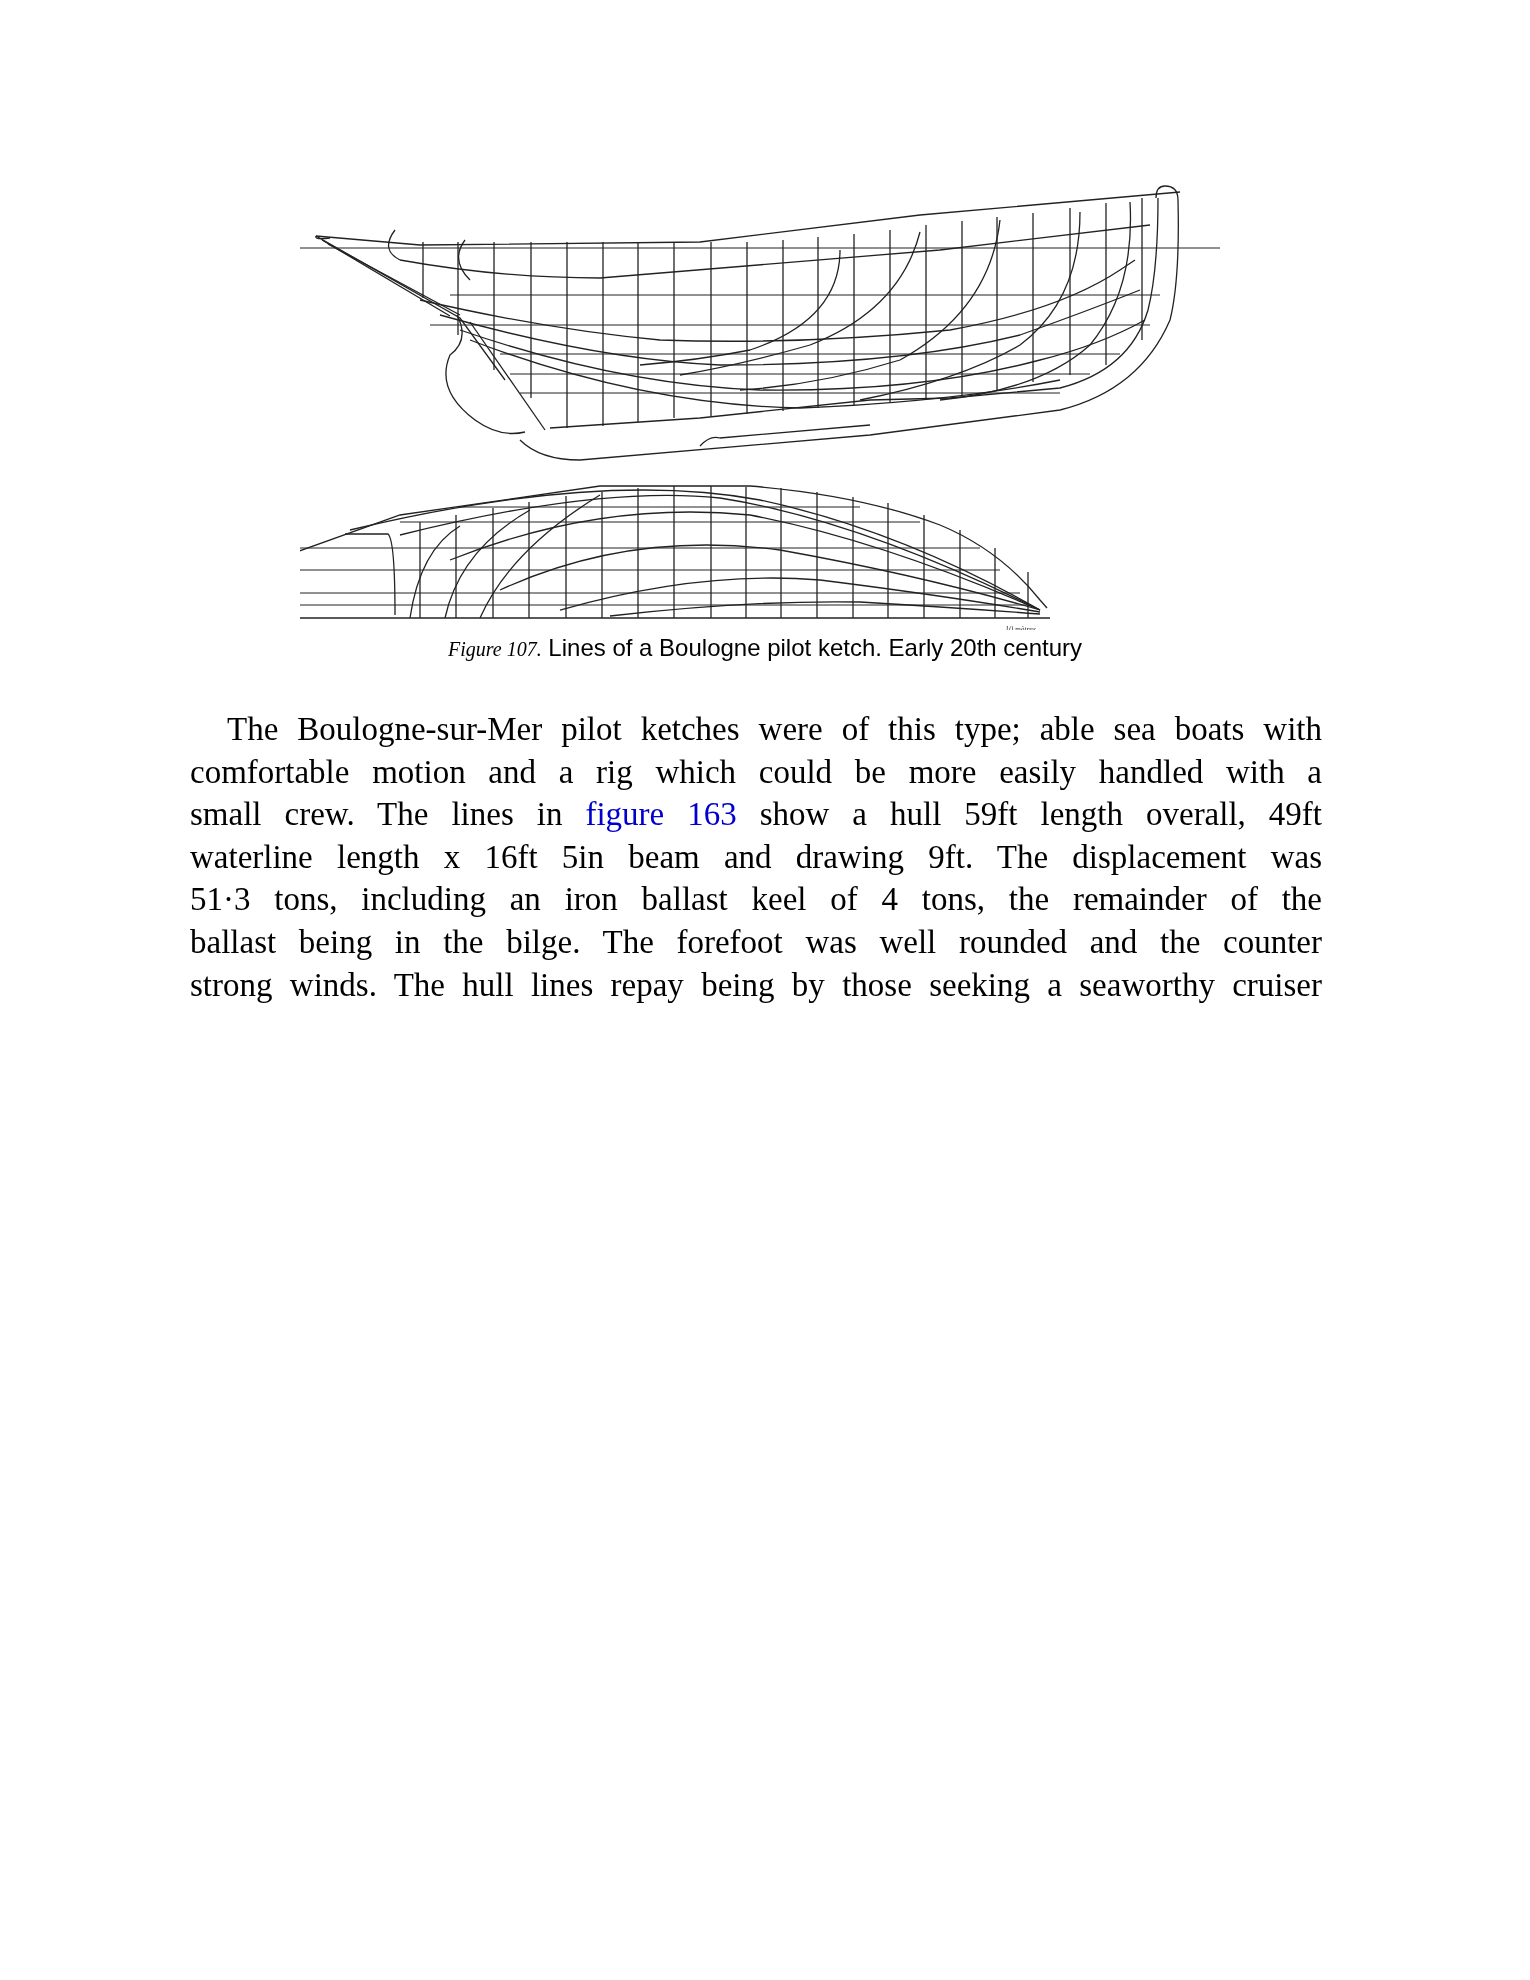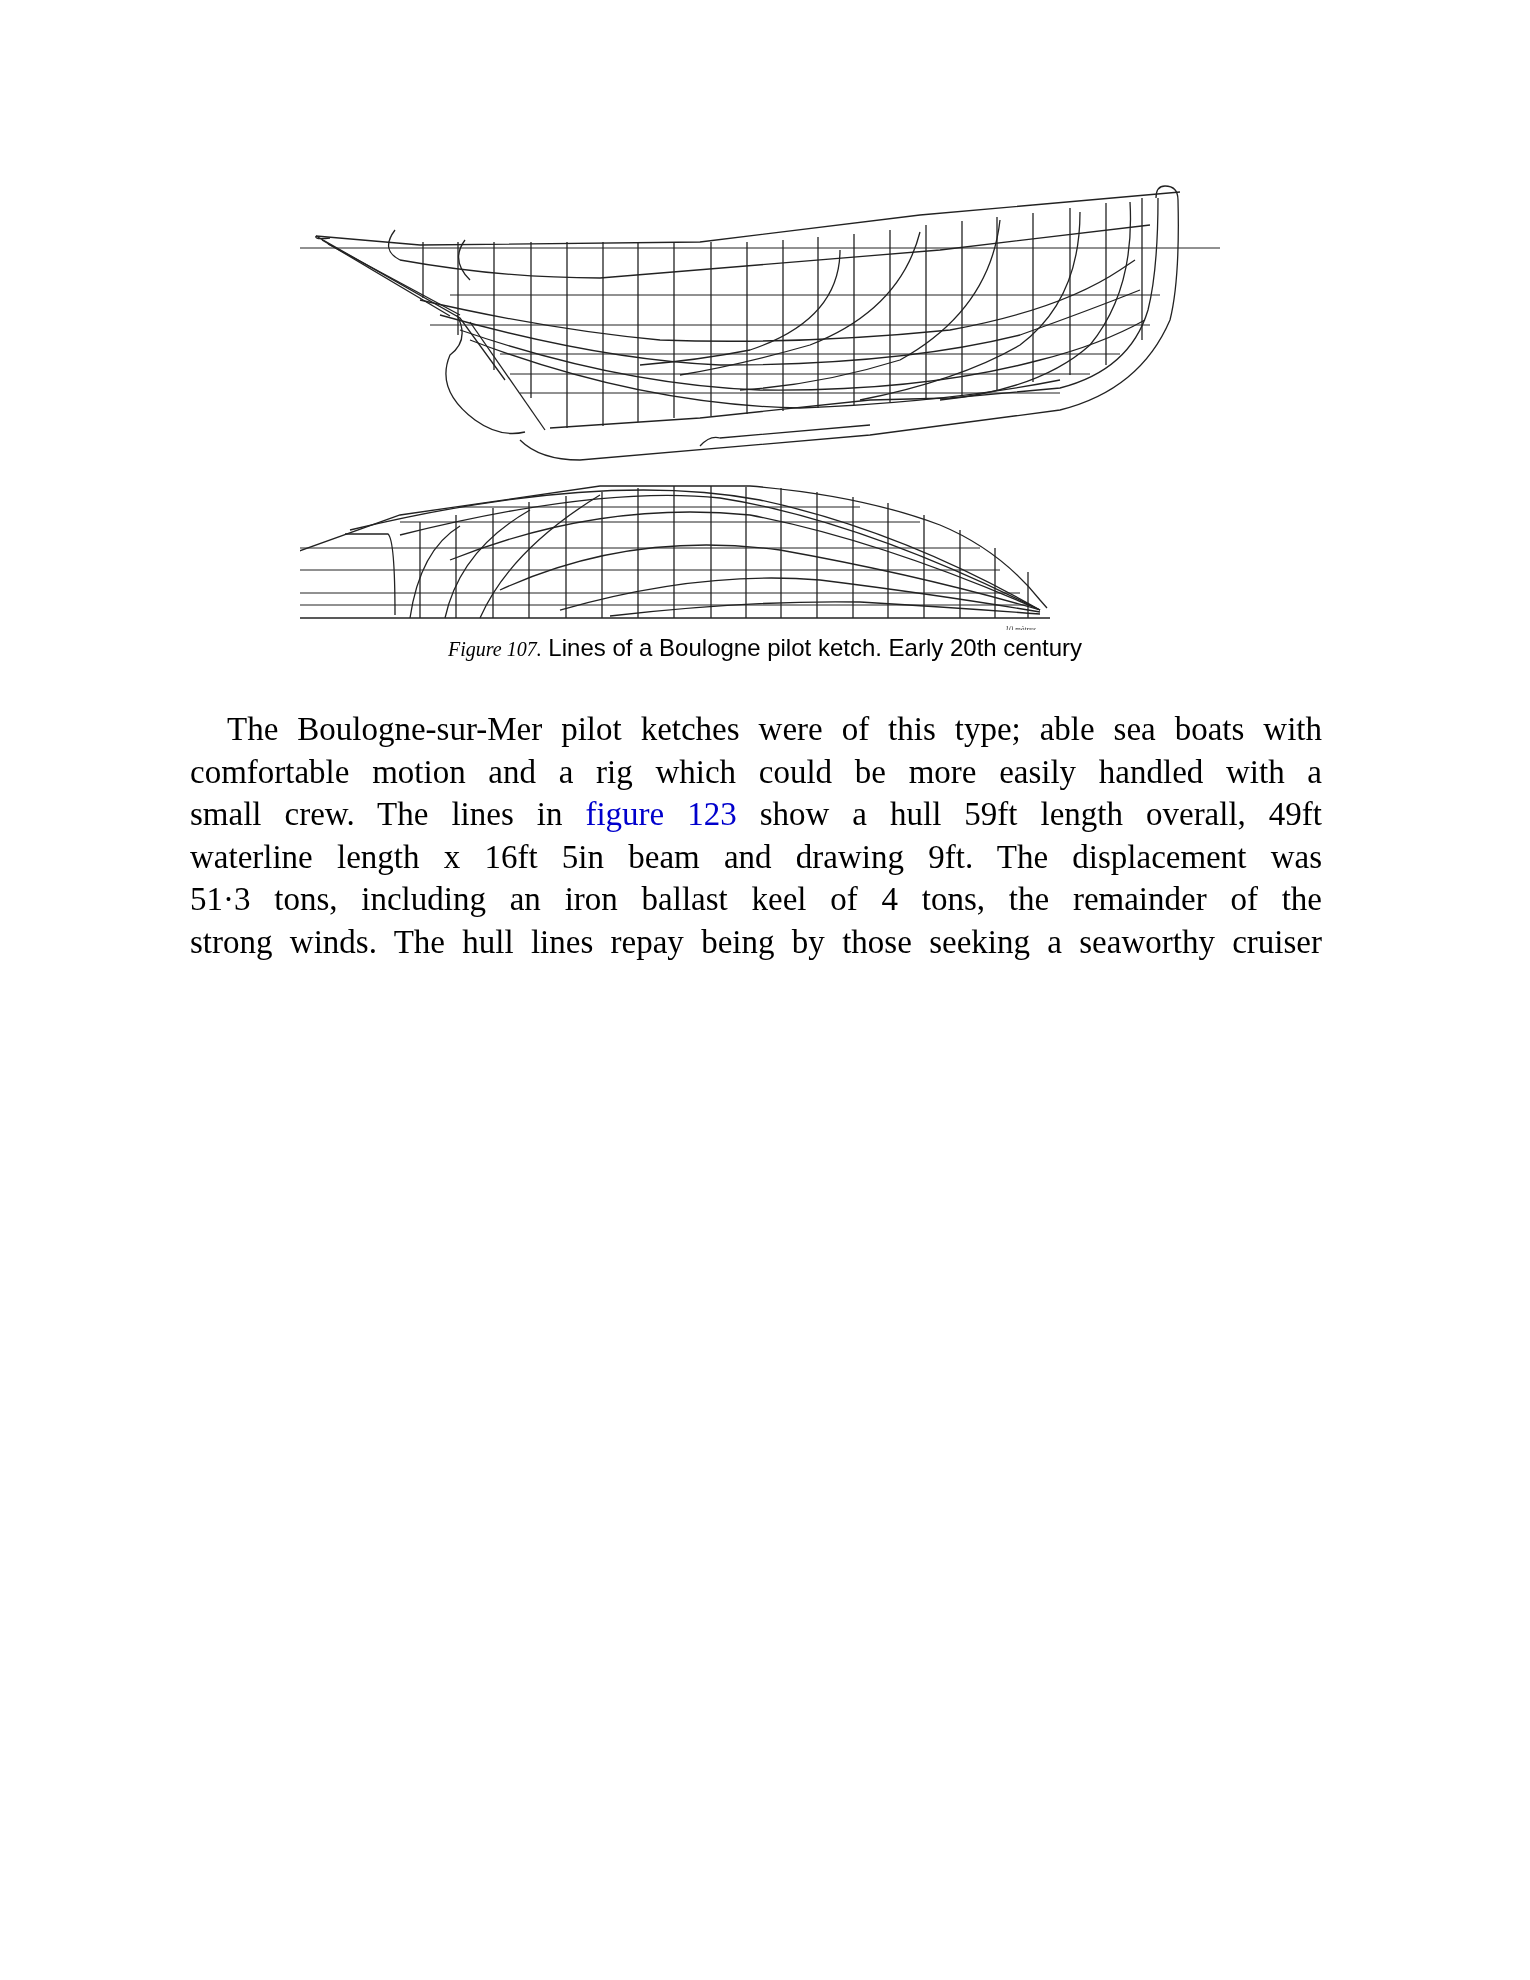--- a/index.html
+++ b/index.html
@@ -148,19 +148,20 @@
     </svg>
   </div>
 
   <div class="caption">
     <span class="label">Figure 107.</span><span> Lines of a Boulogne pilot ketch. Early 20th century</span>
   </div>
 
   <div class="body-text">
     <span class="line first">The Boulogne-sur-Mer pilot ketches were of this type; able sea boats with</span>
     <span class="line">comfortable motion and a rig which could be more easily handled with a</span>
-    <span class="line"><span>small crew. The lines in </span><a class="link">figure 123</a><span> show a hull 59ft length overall, 49ft</span></span>
+    <span class="line"><span>small crew. The lines in </span><a class="link">figure 163</a><span> show a hull 59ft length overall, 49ft</span></span>
     <span class="line">waterline length x 16ft 5in beam and drawing 9ft. The displacement was</span>
     <span class="line">51·3 tons, including an iron ballast keel of 4 tons, the remainder of the</span>
+    <span class="line">ballast being in the bilge. The forefoot was well rounded and the counter</span>
     <span class="line">strong winds. The hull lines repay being by those seeking a seaworthy cruiser</span>
   </div>
 
 </div>
 
 </body></html>

